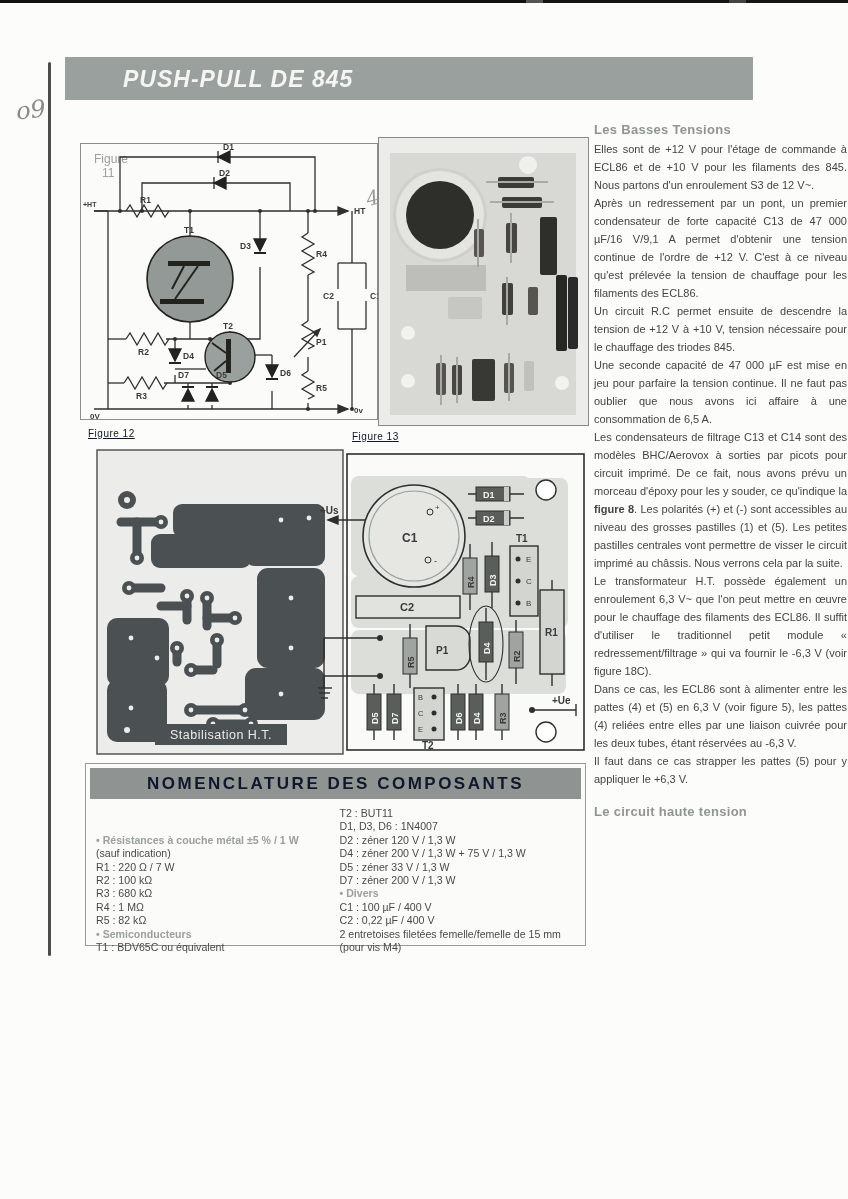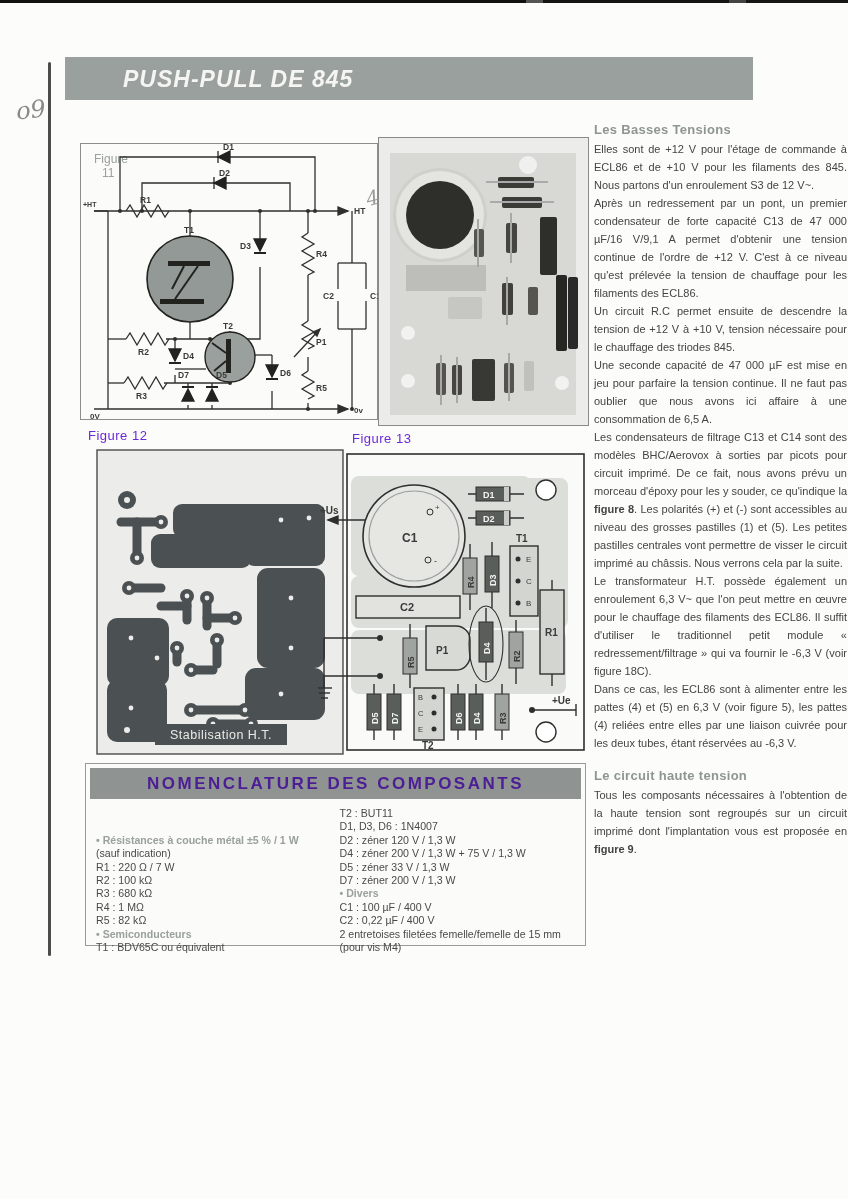--- a/index.html
+++ b/index.html
@@ -15,25 +15,25 @@
   .hand{font-family:"DejaVu Serif",serif;font-style:italic;color:#8a8a88;}
   .mark-o9{left:16px;top:96px;font-size:24px;transform:rotate(-6deg);}
   .mark-4{left:366px;top:186px;font-size:20px;transform:rotate(-14deg);color:#9b9b98;}
 
   
   .banner{left:65px;top:57px;width:688px;height:43px;background:#9aa09e;}
   .banner h1{margin:0;padding:9px 0 0 58px;font-size:23px;font-style:italic;font-weight:bold;
              color:#f5f6f4;letter-spacing:1px;}
 
   
-  .figlabel{font-size:13px;color:#6d28d9;letter-spacing:.5px;}
+  .figlabel{font-size:10px;color:#0f172a;letter-spacing:.5px;text-decoration:underline;}
 
   
   .nomen{left:85px;top:763px;width:501px;height:183px;border:1px solid #9a9a98;background:#fbfbf9;box-sizing:border-box;}
-  .nomen-head{margin:4px;height:31px;background:#8f9492;color:#4c1d95;
+  .nomen-head{margin:4px;height:31px;background:#8f9492;color:#0f172a;
               font-size:17px;font-weight:bold;letter-spacing:2.5px;
               display:flex;align-items:center;justify-content:center;}
   .nomen-cols{display:flex;padding:4px 10px 0 10px;align-items:flex-end;}
   .ncol{font-size:10.6px;line-height:13.4px;color:#4a4a48;}
   .ncol.l{width:238px;}
   .ncol.r{width:238px;padding-left:8px;}
   .nrow{margin:0;}
   .ncat{color:#9aa09c;font-weight:bold;}
 
   
@@ -523,17 +523,17 @@
 
   <div class="abs article">
     <h2 class="sect-head">Les Basses Tensions</h2>
     <p>Elles sont de +12 V pour l'étage de commande à ECL86 et de +10 V pour les filaments des 845. Nous partons d'un enroulement S3 de 12 V~.</p>
     <p>Après un redressement par un pont, un premier condensateur de forte capacité C13 de 47 000 µF/16 V/9,1 A permet d'obtenir une tension continue de l'ordre de +12 V. C'est à ce niveau qu'est prélevée la tension de chauffage pour les filaments des ECL86.</p>
     <p>Un circuit R.C permet ensuite de descendre la tension de +12 V à +10 V, tension nécessaire pour le chauffage des triodes 845.</p>
     <p>Une seconde capacité de 47 000 µF est mise en jeu pour parfaire la tension continue. Il ne faut pas oublier que nous avons ici affaire à une consommation de 6,5 A.</p>
     <p>Les condensateurs de filtrage C13 et C14 sont des modèles BHC/Aerovox à sorties par picots pour circuit imprimé. De ce fait, nous avons prévu un morceau d'époxy pour les y souder, ce qu'indique la <strong>figure 8</strong>. Les polarités (+) et (-) sont accessibles au niveau des grosses pastilles (1) et (5). Les petites pastilles centrales vont permettre de visser le circuit imprimé au châssis. Nous verrons cela par la suite.</p>
     <p>Le transformateur H.T. possède également un enroulement 6,3 V~ que l'on peut mettre en œuvre pour le chauffage des filaments des ECL86. Il suffit d'utiliser le traditionnel petit module « redressement/filtrage » qui va fournir le -6,3 V (voir figure 18C).</p>
     <p>Dans ce cas, les ECL86 sont à alimenter entre les pattes (4) et (5) en 6,3 V (voir figure 5), les pattes (4) reliées entre elles par une liaison cuivrée pour les deux tubes, étant réservées au -6,3 V.</p>
+    <p>Il faut dans ce cas strapper les pattes (5) pour y appliquer le +6,3 V.</p>
     <h2 class="sect-head sect2">Le circuit haute tension</h2>
-    <p>Tous les composants nécessaires à l'obtention de la haute tension sont regroupés sur un circuit imprimé dont l'implantation vous est proposée en <strong>figure 9</strong>.</p>
   </div>
 
 </div>
 
 </body></html>

